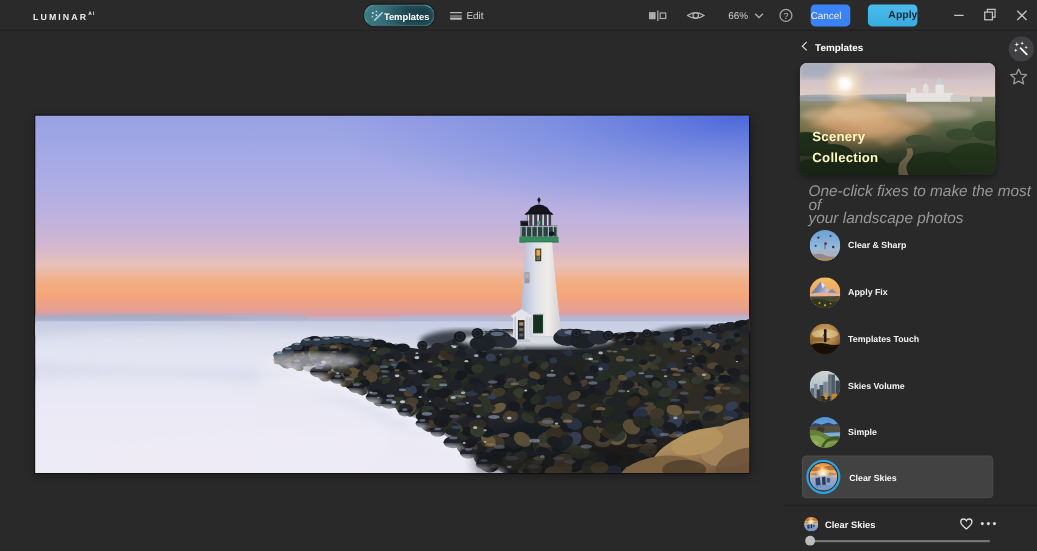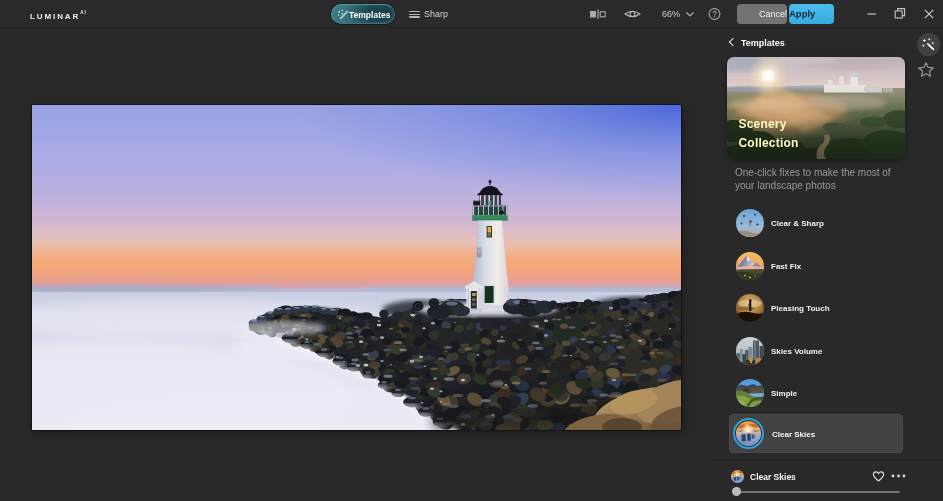--- a/index.html
+++ b/index.html
@@ -21,41 +21,41 @@
     border:1px solid #4b98a2; border-right-color:#39757f; border-bottom-color:#3a757e;
     box-shadow:0 0 0 1px rgba(0,0,0,0.35), inset 0 0 5px rgba(110,215,225,0.22); }
   #btn-templates .lbl { position:absolute; left:17px; top:4.5px; font-size:8.5px;
     font-weight:bold; color:#fff; white-space:nowrap; }
   #edit-tab { position:absolute; left:409px; top:0; height:28px; color:#d6d6d6; }
   #edit-tab .lbl { position:absolute; left:15px; top:9px; font-size:9px; color:#d2d2d2; }
   .ebar { position:absolute; left:0; height:1.2px; background:#b8b8b8; border-radius:1px; }
 
   .tb-ic { position:absolute; top:0; }
   #zoomtxt { position:absolute; left:662px; top:9px; font-size:9px; color:#cccccc; }
-  #btn-cancel { position:absolute; left:737px; top:4px; width:50px; height:20px;
-    background:#737373; border-radius:4px; color:#f2f2f2; font-size:9px;
-    text-align:right; line-height:20px; }
+  #btn-cancel { position:absolute; left:737px; top:4px; width:36px; height:20px;
+    background:#3b82f6; border-radius:4px; color:#f2f2f2; font-size:9px;
+    text-align:left; line-height:20px; }
   #btn-apply { position:absolute; left:789px; top:4px; width:45px; height:20px;
     background:linear-gradient(#4cbcec,#38acdf); border-radius:4px; color:#0d2733;
-    font-size:9.5px; font-weight:bold; text-align:left; line-height:20px; }
+    font-size:9.5px; font-weight:bold; text-align:right; line-height:20px; }
 
   
   #photo { position:absolute; left:32px; top:105px; width:649px; height:325px;
     box-shadow:0 0 0 1px rgba(0,0,0,0.45), 2px 3px 10px rgba(0,0,0,0.35); }
 
   
   #side-hd { position:absolute; left:741px; top:37.5px; font-size:9px; font-weight:bold; color:#fff; }
   #side-chev { position:absolute; left:729.5px; top:39px; width:6px; height:6px;
     border-left:1.6px solid #e8e8e8; border-bottom:1.6px solid #e8e8e8; transform:rotate(45deg); }
   #hero { position:absolute; left:727px; top:57px; width:178px; height:102px;
     border-radius:7px; overflow:hidden; box-shadow:0 2px 5px rgba(0,0,0,0.35); }
   #hero-text { position:absolute; left:11.5px; top:58px; font-size:12px; font-weight:bold;
     color:#fef9c3; line-height:18.5px; letter-spacing:0.2px; }
-  #desc { position:absolute; left:735px; top:167px; font-size:10px;
-    color:#989898; line-height:12.5px; }
+  #desc { position:absolute; left:735px; top:167px; font-size:14px;
+    color:#989898; line-height:12.5px;font-style:italic; }
 
   .row { position:absolute; left:727px; width:178px; height:28px;text-align:center; }
   .row .thumb { position:absolute; left:9px; top:0; width:28px; height:28px; border-radius:50%; overflow:hidden; }
   .row .name { position:absolute; left:44px; top:50%; transform:translateY(-50%);
     font-size:8px; font-weight:bold; color:#f2f2f2; white-space:nowrap; }
   #sel-row { position:absolute; left:729px; top:414px; width:174px; height:39px;
     background:#424243; border:1px solid #4c4c4d; border-radius:4px; }
   #sel-ring { position:absolute; left:733px; top:418px; width:31px; height:31px;
     border-radius:50%; border:2px solid #2ba4de; background:#2e2e2f; }
   #sel-ring .im { position:absolute; left:1px; top:1px; width:25px; height:25px;
@@ -91,21 +91,21 @@
         <circle cx="1.6" cy="6.2" r="0.7" fill="#c6e6f4"></circle>
         <circle cx="5.2" cy="4.8" r="0.8" fill="#c6e6f4"></circle>
       </svg>
       <div class="lbl">Templates</div>
     </div>
 
     <div id="edit-tab">
       <div class="ebar" style="top:11px;width:11px"></div>
       <div class="ebar" style="top:13.7px;width:11px"></div>
       <div class="ebar" style="top:16.4px;width:11px"></div>
-      <div class="lbl">Sharp</div>
+      <div class="lbl">Edit</div>
     </div>
 
     <svg class="tb-ic" style="left:589px" width="18" height="28" viewBox="0 0 18 28">
       <rect x="1" y="11" width="6" height="6.5" fill="#ababab"></rect>
       <line x1="9" y1="9.5" x2="9" y2="19" stroke="#ababab" stroke-width="1.2"></line>
       <rect x="11.2" y="11.8" width="5" height="5" fill="none" stroke="#ababab" stroke-width="1.1"></rect>
     </svg>
 
     <svg class="tb-ic" style="left:624px" width="17" height="28" viewBox="0 0 17 28">
       <path d="M1 14 Q8.5 8.8 16 14 Q8.5 19.2 1 14 Z" fill="none" stroke="#b4b4b4" stroke-width="1.1"></path>
@@ -1483,42 +1483,42 @@
 <path d="M16 14 L20.5 10.5 L25.5 15 L27 17 L16 17 Z" fill="#8b8aa8"></path>
 <ellipse cx="14" cy="16.5" rx="15" ry="2.6" fill="#e8b49a" opacity="0.95"></ellipse>
 <path d="M0 17.5 L28 17 L28 28 L0 28 Z" fill="#474a2e"></path>
 <path d="M0 21 Q8 18.5 14 21 Q22 23.5 28 21 L28 28 L0 28 Z" fill="#32351d"></path>
 <circle cx="9" cy="23.5" r="0.9" fill="#c8b03e"></circle>
           <circle cx="14" cy="25.5" r="1" fill="#d4b838"></circle>
 <circle cx="19" cy="24" r="0.8" fill="#b89e34"></circle>
           <circle cx="5" cy="25.5" r="0.8" fill="#a89830"></circle>
 </svg>
       </div>
-    <div class="name">Fast Fix</div>
+    <div class="name">Apply Fix</div>
   </div>
   <div class="row" style="top:294px">
     <div class="thumb">
         <svg width="28" height="28" viewBox="0 0 28 28">
 <defs>
             <radialGradient id="tp1" cx="0.5" cy="0.35" r="0.8">
 <stop offset="0" stop-color="#dab877"></stop>
               <stop offset="0.45" stop-color="#b08244"></stop>
               <stop offset="1" stop-color="#3e2b14"></stop>
             </radialGradient>
           </defs>
 <rect width="28" height="28" fill="url(#tp1)"></rect>
 <ellipse cx="14" cy="9.5" rx="12" ry="4" fill="#ecd9a8" opacity="0.5"></ellipse>
 <ellipse cx="9" cy="14.5" rx="10" ry="2" fill="#8a6430" opacity="0.85"></ellipse>
 <path d="M0 20 Q8 16.5 15 18.5 Q22 20.5 28 19 L28 28 L0 28 Z" fill="#190f06"></path>
 <rect x="13.2" y="7.5" width="2.1" height="9.5" fill="#170e06"></rect>
 <circle cx="14.2" cy="6.6" r="1.4" fill="#1a1108"></circle>
 <path d="M12.7 9 L11.9 12 L12.7 12.2 Z" fill="#170e06"></path>
 </svg>
       </div>
-    <div class="name">Pleasing Touch</div>
+    <div class="name">Templates Touch</div>
   </div>
   <div class="row" style="top:336.5px">
     <div class="thumb">
         <svg width="28" height="28" viewBox="0 0 28 28">
 <defs>
             <linearGradient id="tv1" x1="0" y1="0" x2="0" y2="1">
 <stop offset="0" stop-color="#cdd4d6"></stop>
               <stop offset="1" stop-color="#a4b0ba"></stop>
             </linearGradient>
           </defs>

